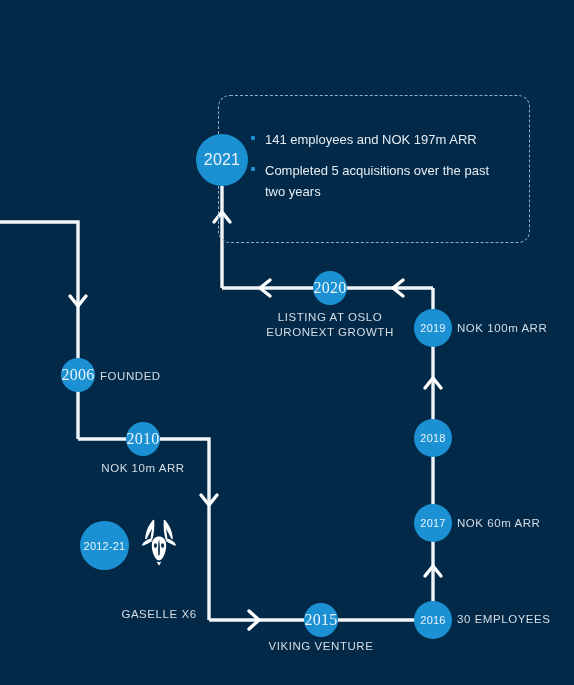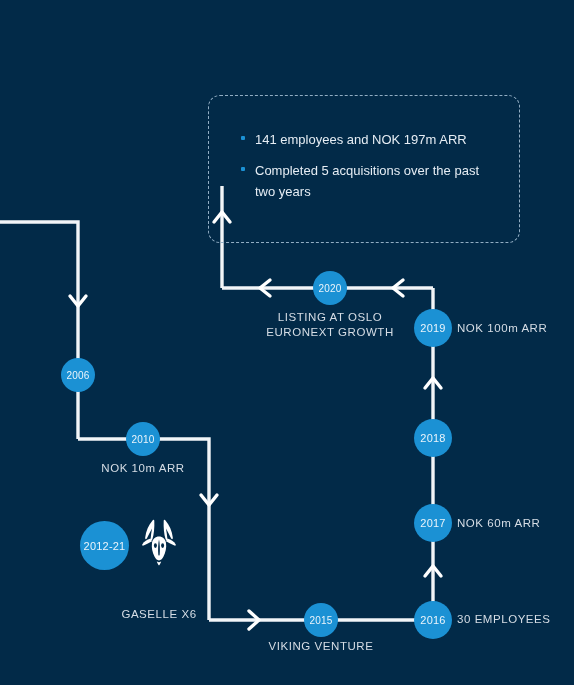--- a/index.html
+++ b/index.html
@@ -28,21 +28,22 @@
     color: #eaf4fb;
     display: flex;
     align-items: center;
     justify-content: center;
     box-sizing: border-box;
     letter-spacing: 0.2px;
     z-index: 5;
   }
   .node.sm {
     width: 34px; height: 34px;
-    font-size: 10px;
+    font-size: 16px;
+    font-family: Liberation Serif, serif;
   }
   .node.md {
     width: 38px; height: 38px;
     font-size: 11px;
   }
   .node.lg {
     width: 52px; height: 52px;
     font-size: 16px;
   }
   .node.badge {
@@ -56,21 +57,21 @@
     letter-spacing: 0.55px;
     line-height: 14.5px;
     z-index: 4;
     white-space: pre-line;
   }
   .lbl.center { text-align: center; }
   .lbl.left { text-align: left; }
 
   .callout {
     position: absolute;
-    left: 208px;
+    left: 218px;
     top: 95px;
     width: 312px;
     height: 148px;
     border: 1.5px dashed #93aec4;
     border-radius: 12px;
     box-sizing: border-box;
     z-index: 3;
   }
   .callout-body {
     padding: 33px 22px 0 32px;
@@ -148,20 +149,21 @@
         <span class="dot"></span>
         <span>141 employees and NOK 197m ARR</span>
       </div>
       <div class="bullet-row">
         <span class="dot"></span>
         <span>Completed 5 acquisitions over the past two years</span>
       </div>
     </div>
   </div>
 
+  <div class="node lg" style="left:196px; top:134px;">2021</div>
 
   <div class="node sm" style="left:313px; top:271px;">2020</div>
   <div class="lbl center" style="left:250px; top:310px; width:160px;">LISTING AT OSLO
 EURONEXT GROWTH</div>
 
   <div class="node md" style="left:414px; top:309px;">2019</div>
   <div class="lbl left" style="left:457px; top:321px; width:115px;">NOK 100m ARR</div>
 
   <div class="node md" style="left:414px; top:419px;">2018</div>
 
@@ -171,20 +173,21 @@
   <div class="node md" style="left:414px; top:601px;">2016</div>
   <div class="lbl left" style="left:457px; top:612px; width:115px;">30 EMPLOYEES</div>
 
   <div class="node sm" style="left:304px; top:603px;">2015</div>
   <div class="lbl center" style="left:251px; top:639px; width:140px;">VIKING VENTURE</div>
 
   <div class="node sm" style="left:126px; top:422px;">2010</div>
   <div class="lbl center" style="left:83px; top:461px; width:120px;">NOK 10m ARR</div>
 
   <div class="node sm" style="left:61px; top:358px;">2006</div>
+  <div class="lbl left" style="left:100px; top:369px; width:120px;">FOUNDED</div>
 
   <div class="node badge" style="left:80px; top:521px;text-align:right;">2012-21</div>
   <div class="lbl center" style="left:108px; top:575px; width:102px;margin-top:32px;">GASELLE X6</div>
 
   <svg class="gazelle" viewBox="0 0 40 48" xmlns="http://www.w3.org/2000/svg">
     <g fill="#ffffff">
 
       <path d="M13.5 2.5 C9.5 7 7.0 13 6.2 19.5 C6.0 21.2 7.0 21.8 7.8 20.4
                C9.3 17.6 11.0 14.0 13.0 10.4 C12.4 14.0 11.8 17.6 11.6 21.0
                C11.5 22.5 12.9 22.8 13.4 21.3 C15.0 16.2 15.6 9.2 15.3 3.0

